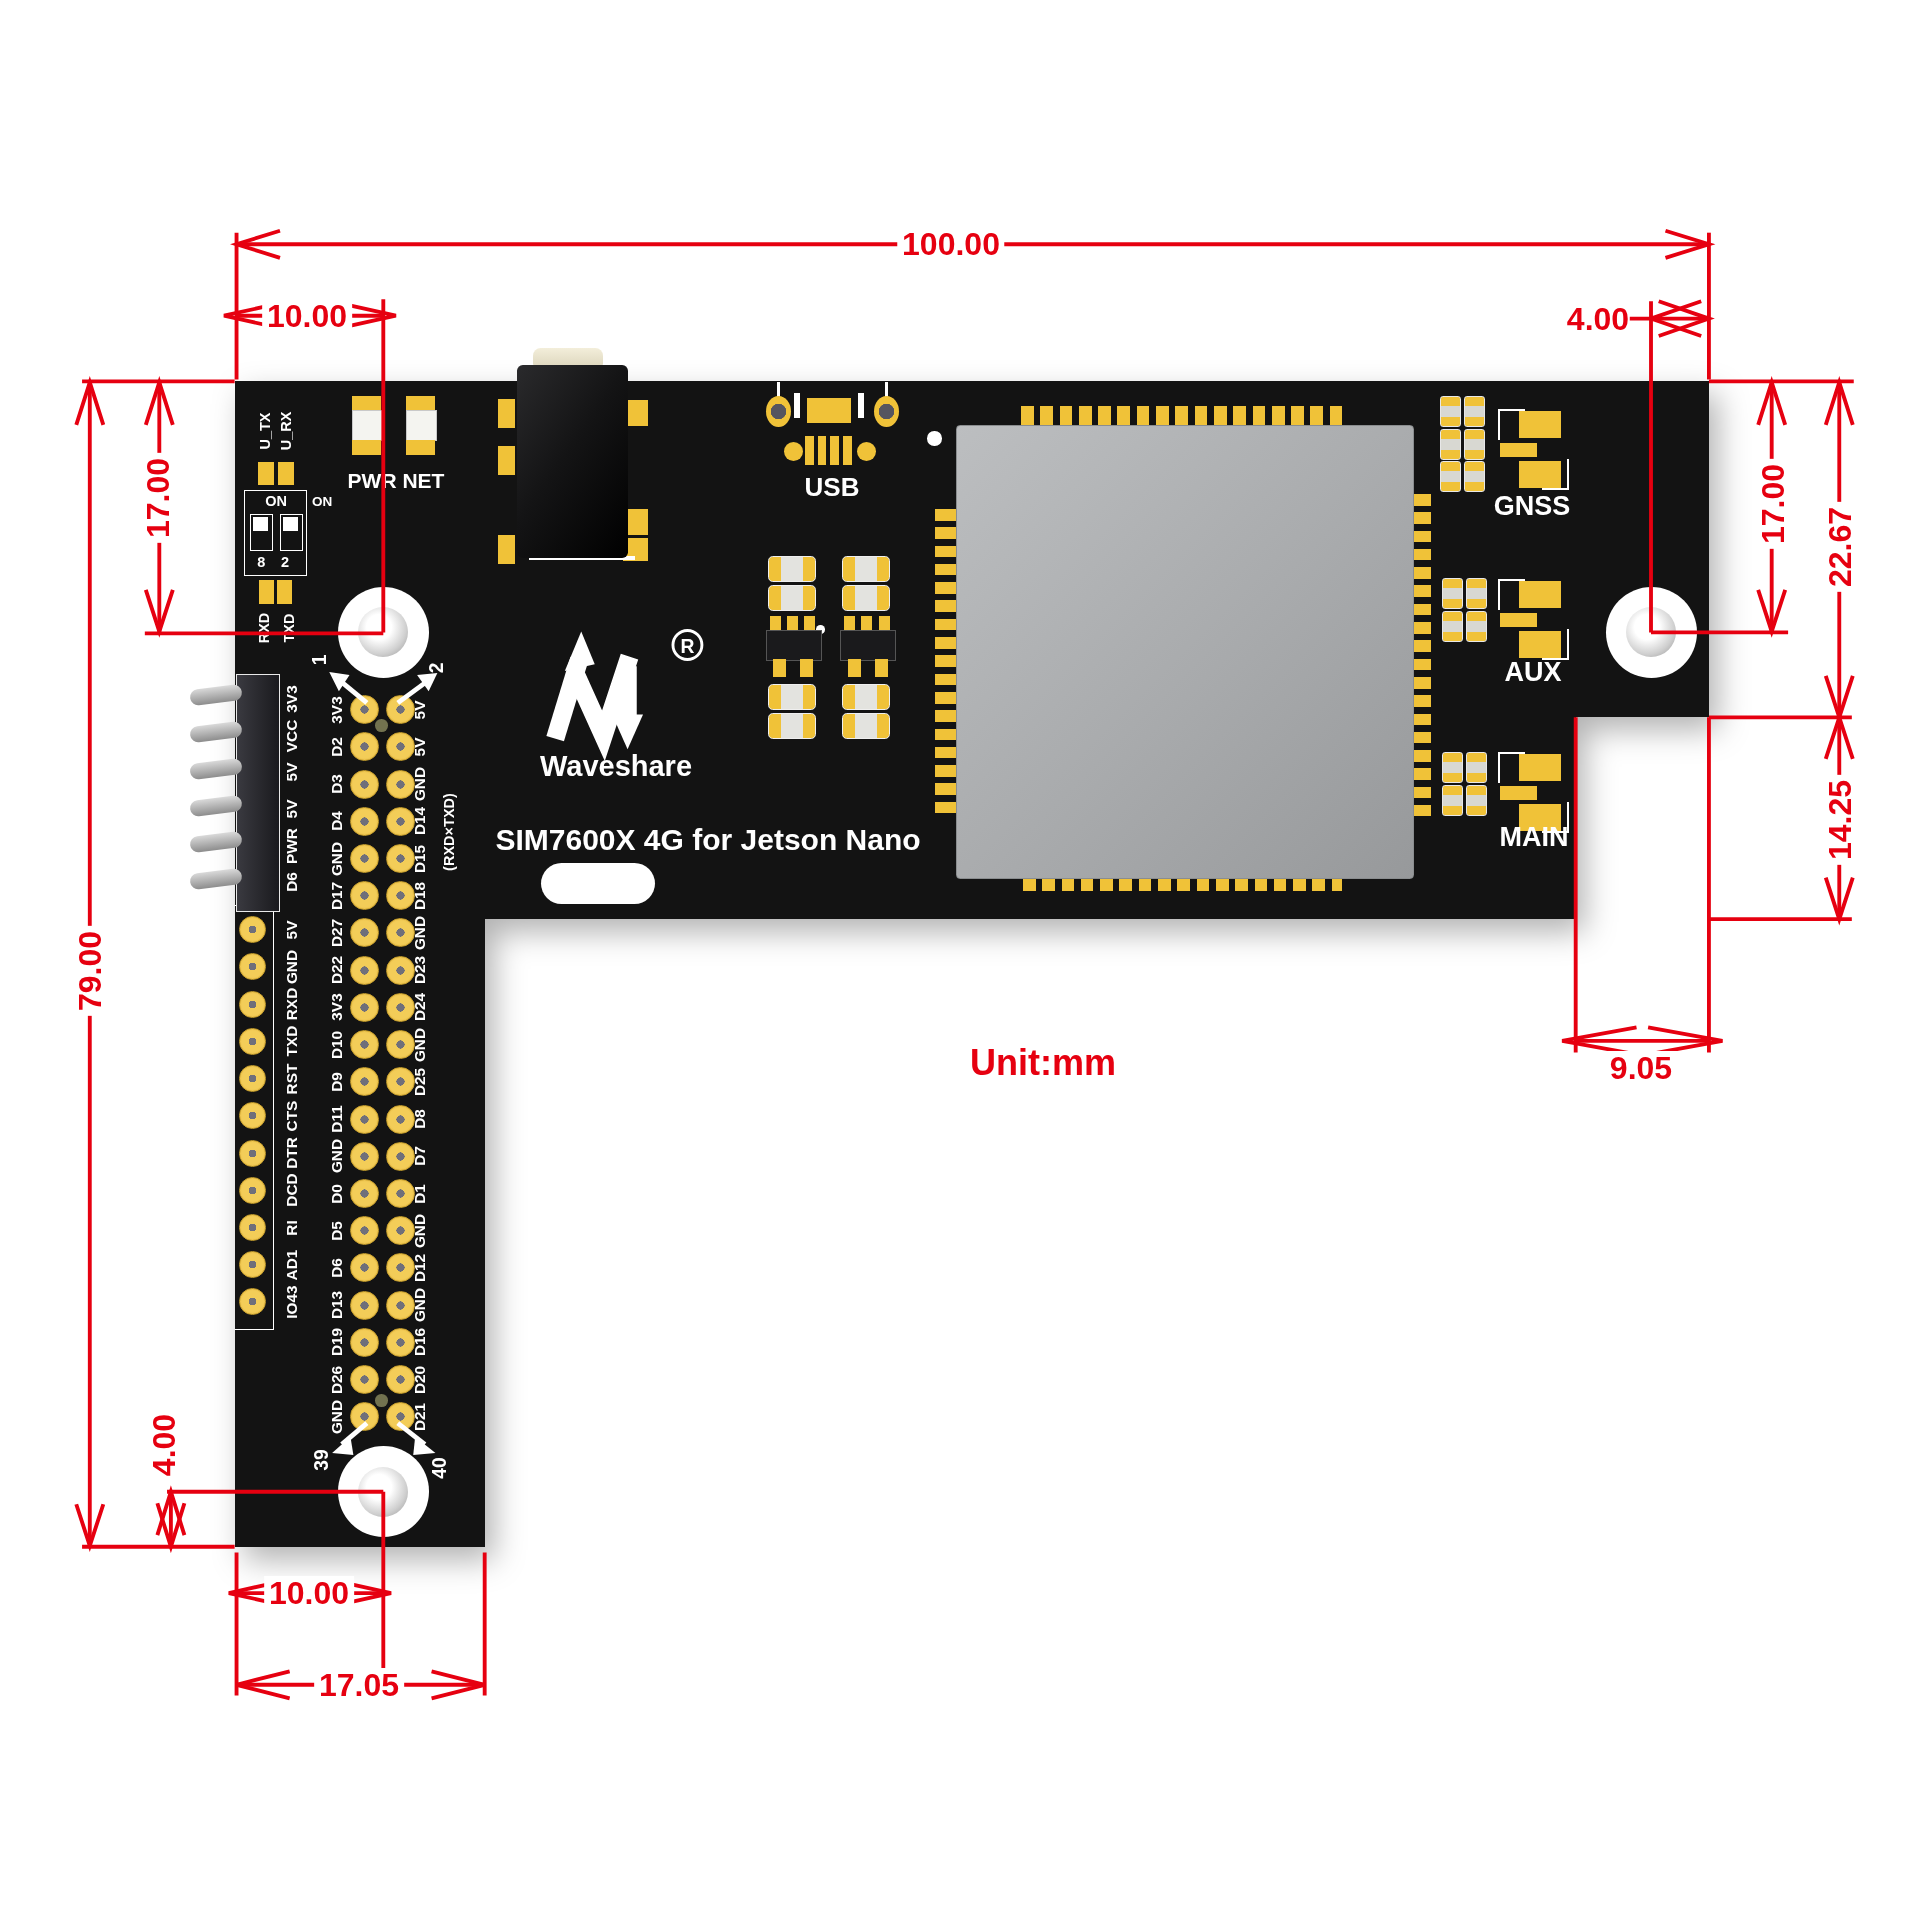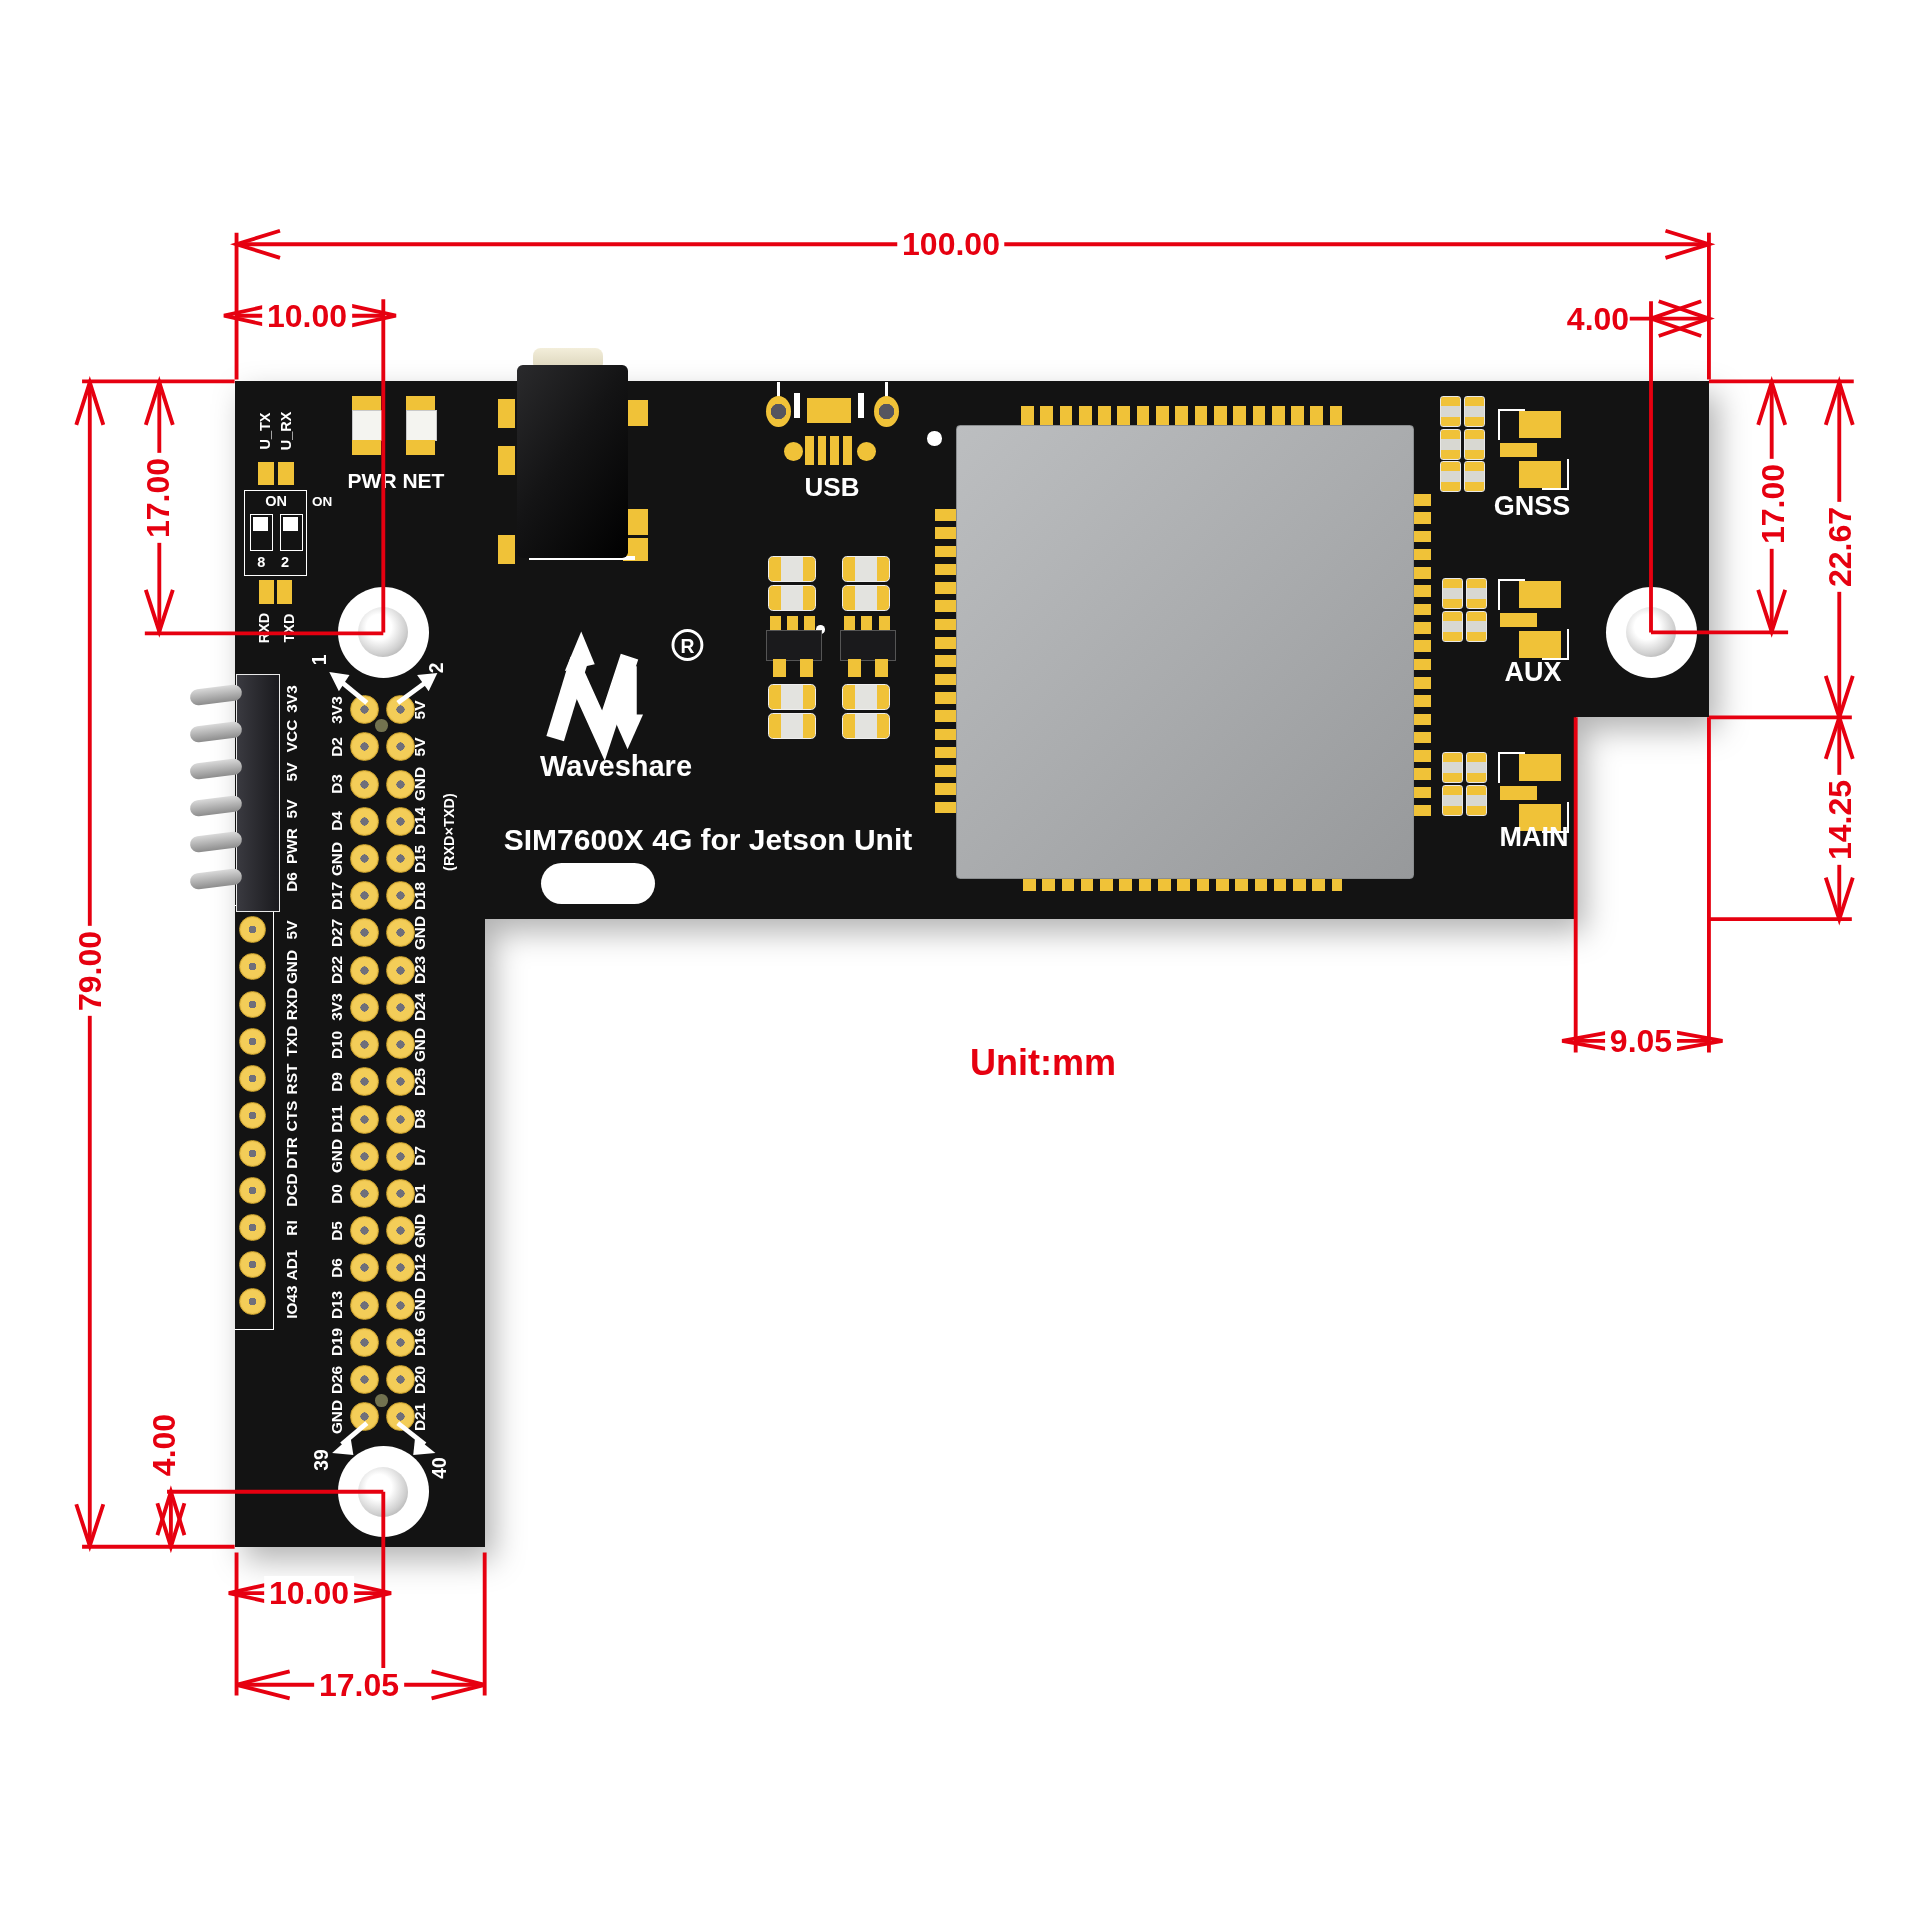--- a/index.html
+++ b/index.html
@@ -120,21 +120,21 @@
           <polyline points="575,765 600,683"></polyline>
           <polyline points="597,700 625,762 652,680"></polyline>
           <polyline points="650,690 650,742"></polyline>
         </g>
         <polygon points="585,695 602,654 616,688" fill="#ffffff"></polygon>
         <polygon points="634,740 666,740 650,776" fill="#ffffff"></polygon>
         <circle cx="712" cy="668" r="15" stroke="#ffffff" stroke-width="3" fill="none"></circle>
         <text x="712" y="676" fill="#ffffff" font-size="20" font-weight="bold" text-anchor="middle" font-family="Liberation Sans, sans-serif">R</text>
       </svg>
       <div class="silk" style="left:616px;top:766px;font-size:29px;">Waveshare</div>
-      <div class="silk" style="left:708px;top:840px;font-size:30px;">SIM7600X 4G for Jetson Unit</div>
+      <div class="silk" style="left:708px;top:840px;font-size:30px;">SIM7600X 4G for Jetson Nano</div>
       <div class="silk v" style="left:449px;top:832px;font-size:14.5px;">(RXD×TXD)</div>
 
       <div class="abs" style="left:1498px;top:409px;width:71px;height:81px;">
         <div class="bracket-tl" style="left:0;top:0;"></div>
           <div class="bracket-br" style="right:0;bottom:0;"></div>
         <div class="ant-pad-big" style="left:21px;top:1.9px;"></div>
         <div class="ant-pad-bar" style="left:1.9px;top:34px;"></div>
         <div class="ant-pad-big" style="left:21px;top:52px;"></div>
       </div>
       <div class="silk" style="left:1532px;top:506px;font-size:27px;">GNSS</div>
@@ -410,20 +410,20 @@
   </svg>
 
   <div class="dim" style="left:951px;top:244px;">100.00</div>
   <div class="dim" style="left:307px;top:316px;">10.00</div>
   <div class="dim nobg" style="left:1598px;top:319px;">4.00</div>
   <div class="dim v" style="left:158px;top:498px;">17.00</div>
   <div class="dim v" style="left:90px;top:971px;">79.00</div>
   <div class="dim v" style="left:1773px;top:504px;">17.00</div>
   <div class="dim v" style="left:1840px;top:547px;">22.67</div>
   <div class="dim v" style="left:1840px;top:820px;">14.25</div>
-  <div class="dim" style="left:1641px;top:1041px;">9.05</div>
+  <div class="dim" style="left:1641px;top:1068px;">9.05</div>
   <div class="dim v nobg" style="left:164px;top:1445px;">4.00</div>
   <div class="dim" style="left:309px;top:1593px;">10.00</div>
   <div class="dim" style="left:359px;top:1685px;">17.05</div>
   <div id="unit-label" style="left:1043px;top:1063px;">Unit:mm</div>
 
 </div>
 
 
 </body></html>

